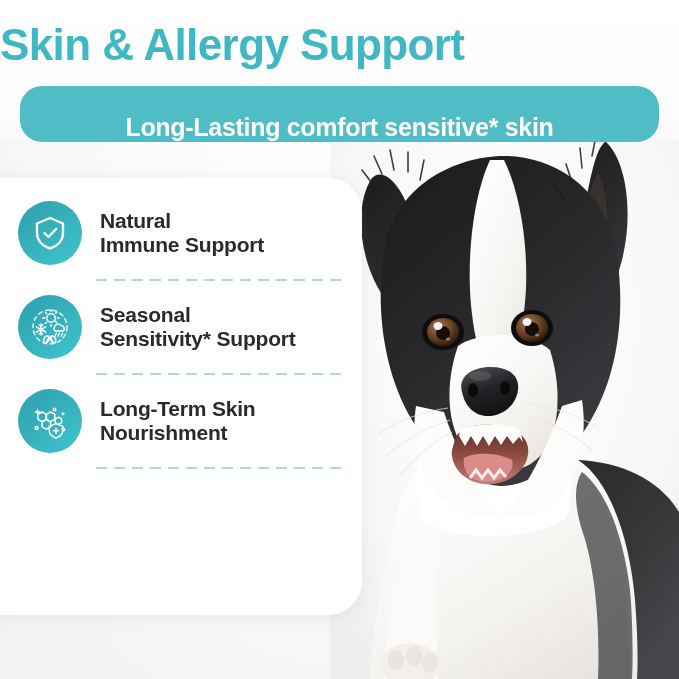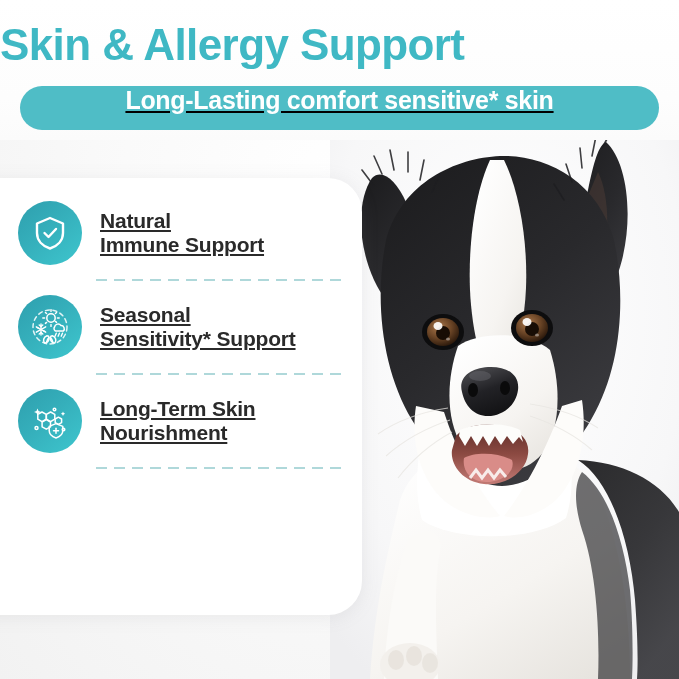--- a/index.html
+++ b/index.html
@@ -34,27 +34,26 @@
     font-weight:bold;
     letter-spacing:-0.6px;
     color:#3FB8C4;
     line-height:1.05;
     white-space:nowrap;
   }
 
   #subtitle-pill {
     position:absolute;
     top:86px; left:20px;
-    width:639px; height:44px;
+    width:639px; height:56px;
     background:#4FBDC6;
     border-radius:22px;
     display:flex;
-    align-items:flex-start;
+    align-items:flex-end;
     justify-content:center;
-    text-decoration:underline;
   }
 
   #subtitle-text {
     color:#ffffff;
     font-size:25px;
     font-weight:bold;
     letter-spacing:-0.3px;
     white-space:nowrap;
   }
 
@@ -106,21 +105,20 @@
   .feature-icon svg { width:40px; height:40px; display:block; }
 
   .feature-label {
     margin-left:18px;
     font-size:21px;
     font-weight:bold;
     color:#2A2A2A;
     line-height:1.16;
     letter-spacing:-0.2px;
     white-space:pre-line;
-    text-decoration:underline;
   }
 
   .feature-divider {
     margin:3px 0 3px 96px;
     width:248px;
     height:2px;
     background-image:linear-gradient(to right, #AFD8DA 0 11px, transparent 11px 18px);
     background-size:18px 2px;
     background-repeat:repeat-x;
   }

